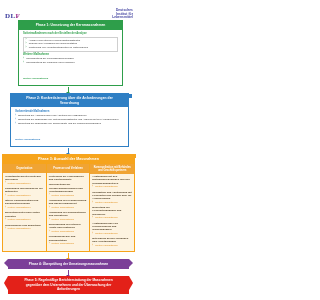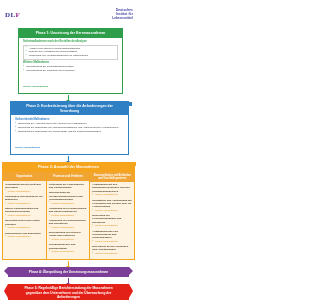--- a/index.html
+++ b/index.html
@@ -7,23 +7,23 @@
   body {
     font-family: "Liberation Sans", sans-serif;
     background: #ffffff;
     width: 137px; height: 300px;
     overflow: hidden;
     position: relative;
   }
 
   
   .header {
-    height: 28px;
+    height: 20px;
     display: flex;
-    align-items: center;
+    align-items: flex-end;
     justify-content: space-between;
     padding: 2px 4px 0 5px;
   }
   .logo {
     font-family: "Liberation Serif", serif;
     font-weight: bold;
     font-size: 7px;
     letter-spacing: .4px;
     color: #3a3a9c;
   }

